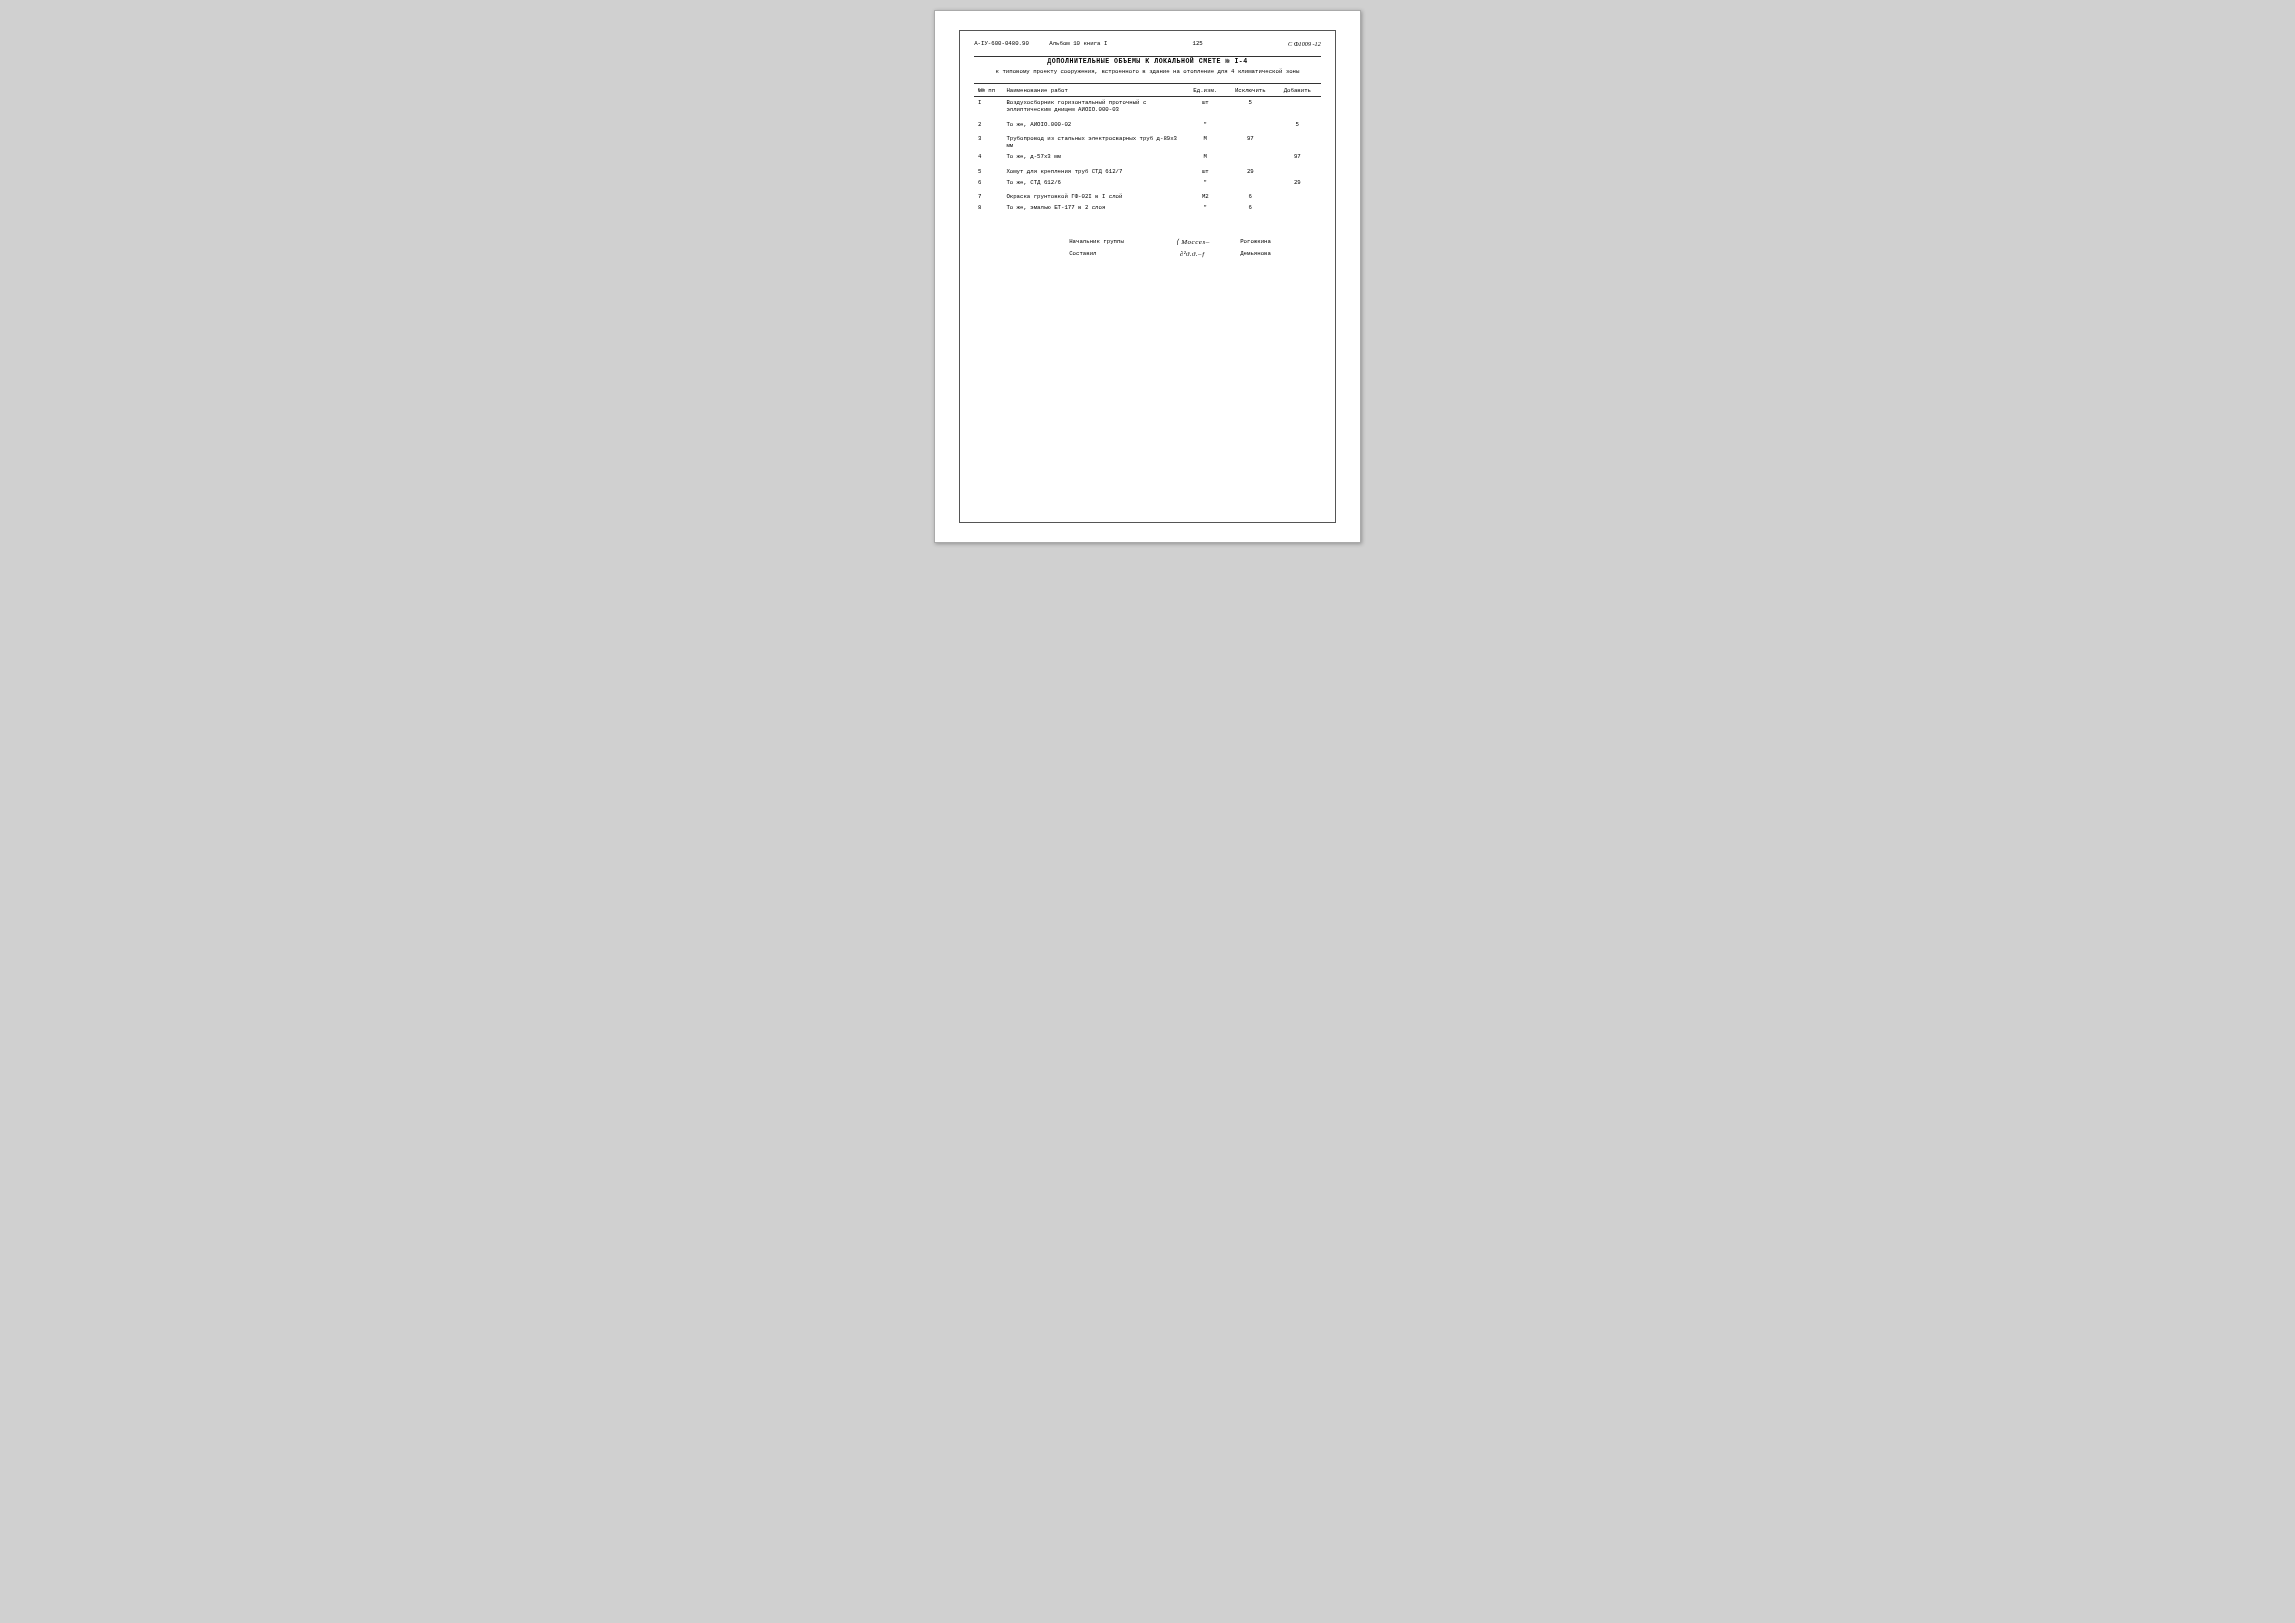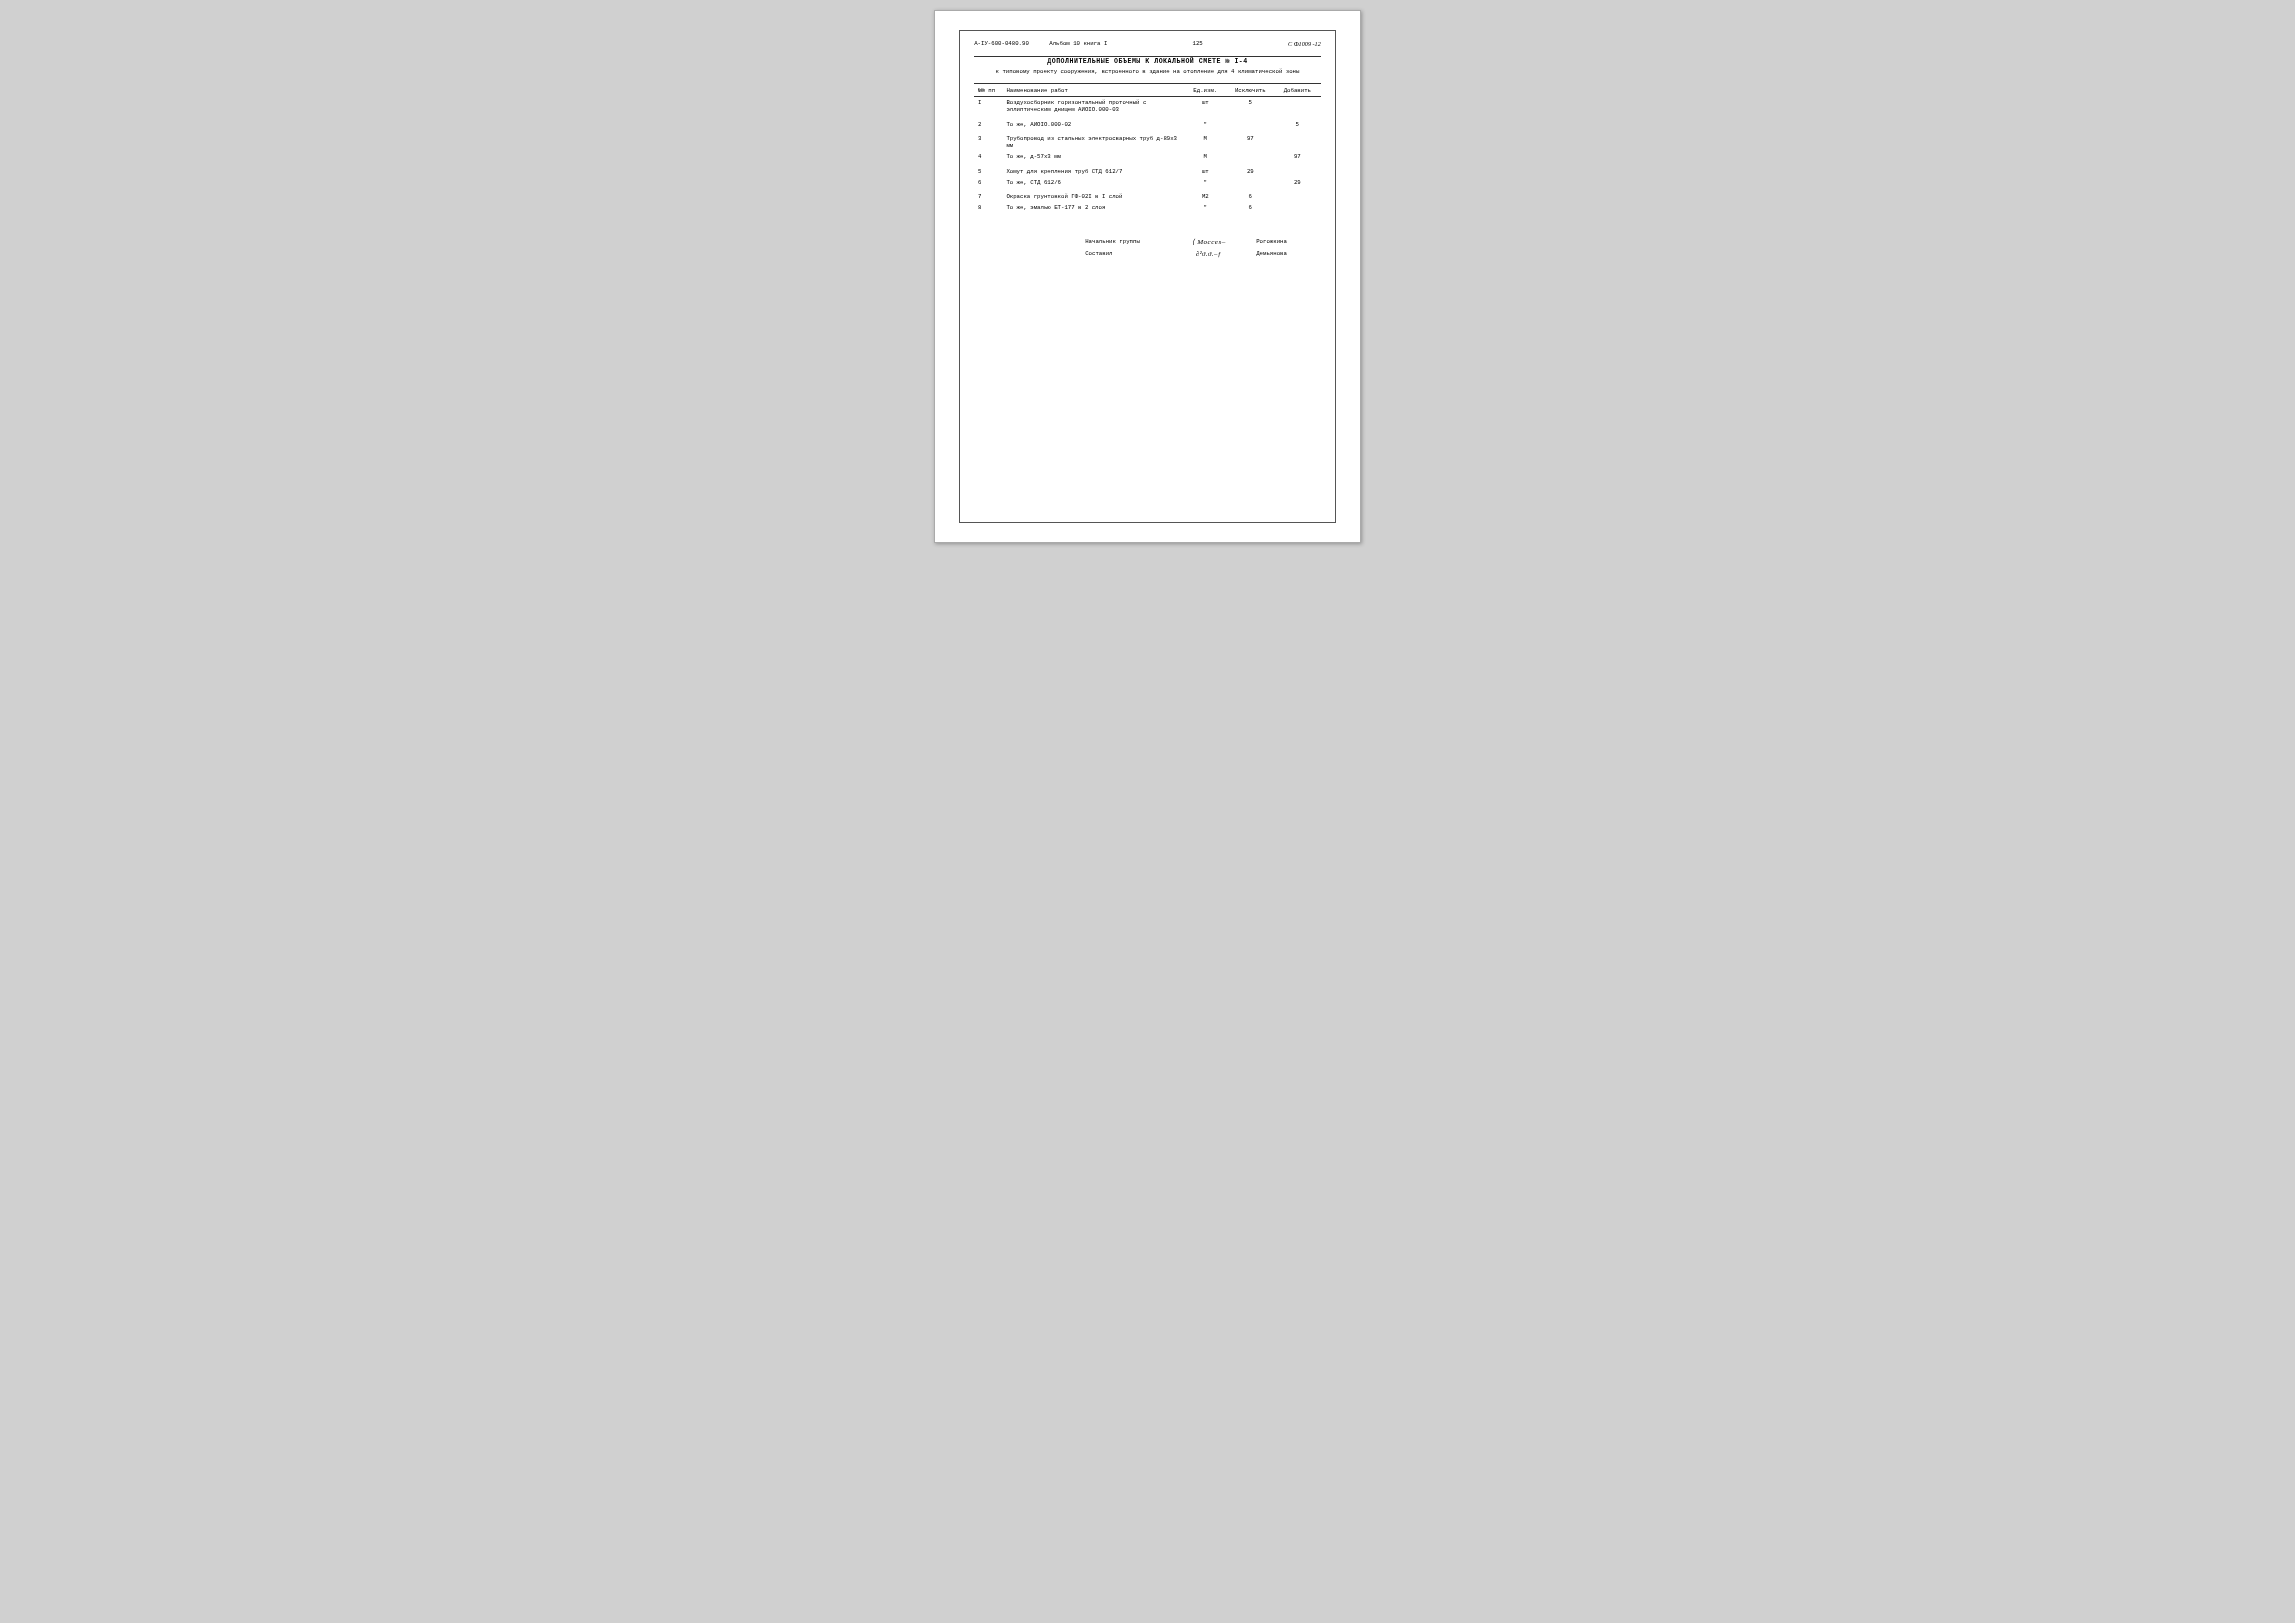--- a/index.html
+++ b/index.html
@@ -138,21 +138,20 @@
       flex-direction: column;
       gap: 4.7px;
       padding-left: 95px;
       font-size: 5.7px;
     }
 
     .signature-row {
       display: flex;
       align-items: center;
       gap: 9.5px;
-      margin-left: 16px;
     }
 
     .sig-title {
       width: 76px;
     }
 
     .sig-name-written {
       font-family: 'Dancing Script', cursive;
       font-style: italic;
       font-size: 6.6px;

